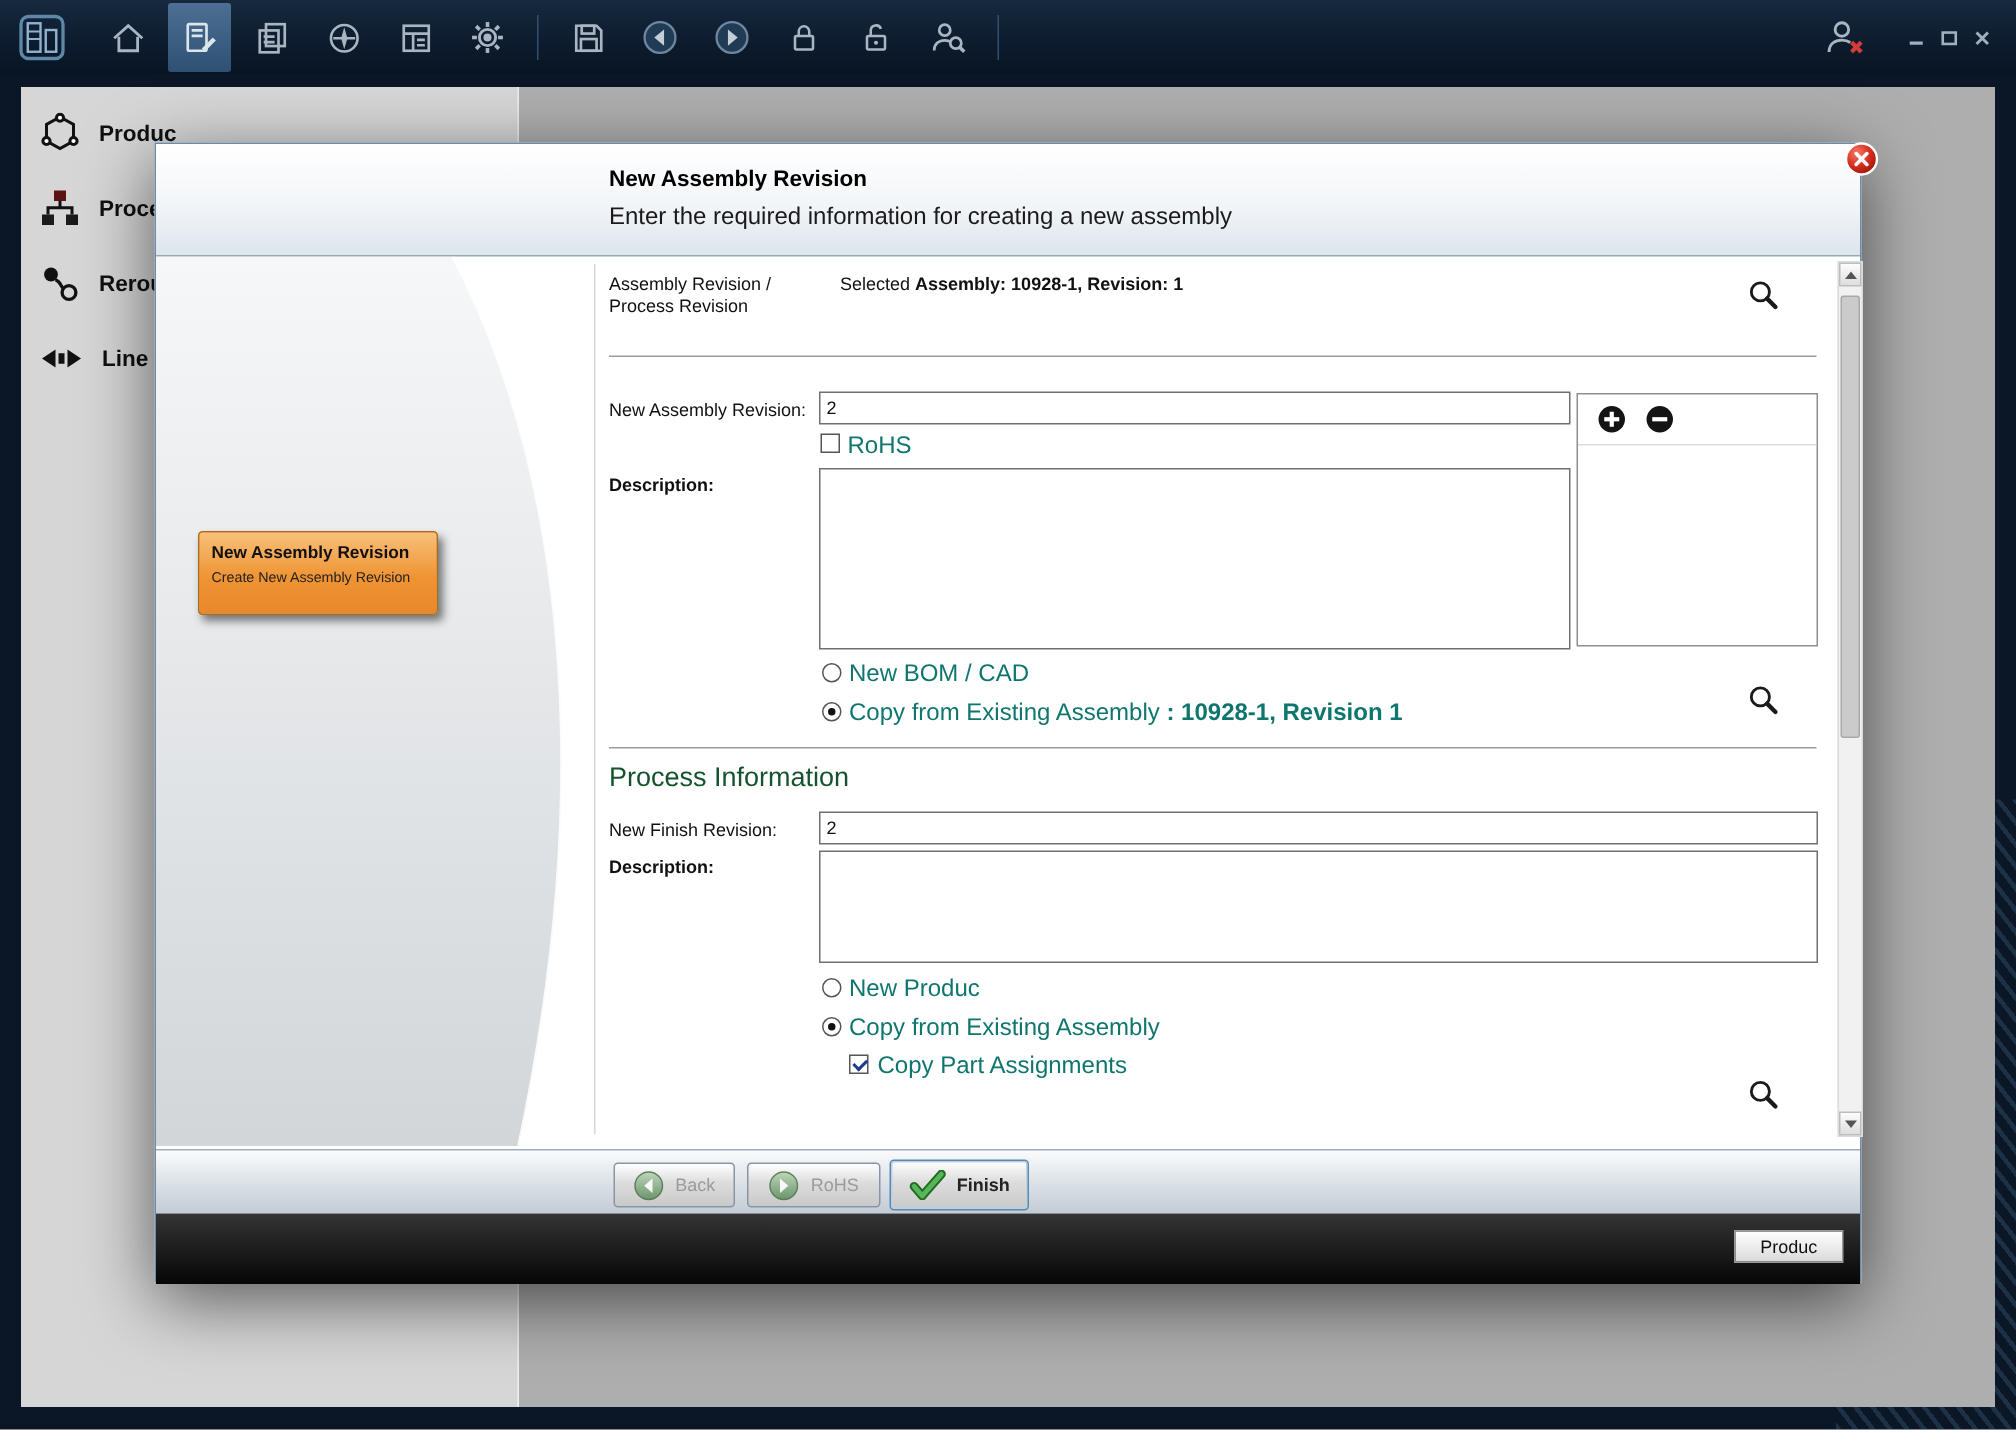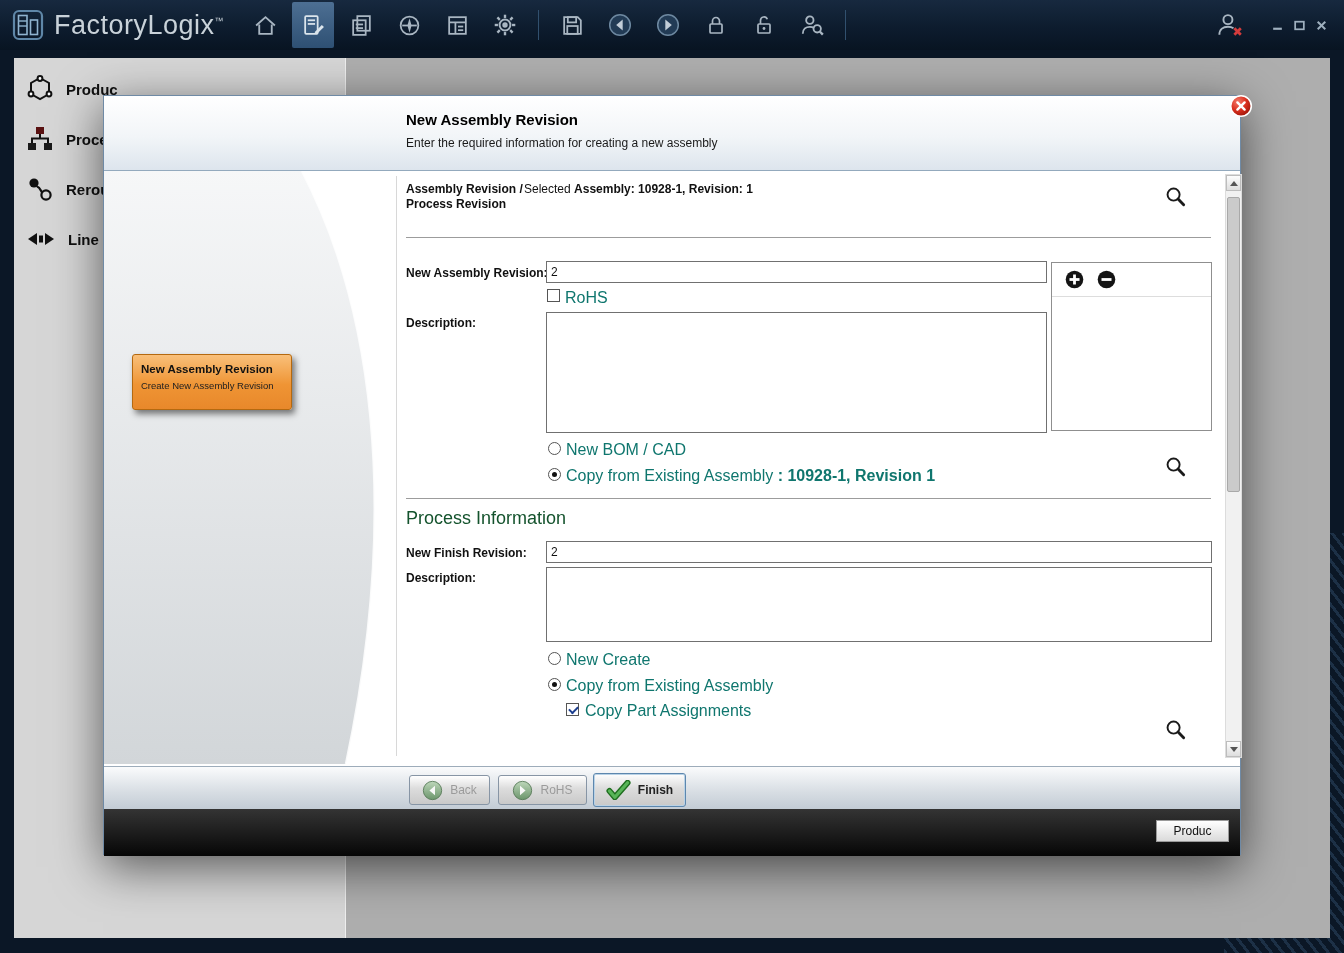--- a/index.html
+++ b/index.html
@@ -31,32 +31,32 @@
 
   .stripes{position:absolute;right:0;bottom:0;width:120px;height:420px;z-index:1;
     background:repeating-linear-gradient(52deg,rgba(100,150,200,.20) 0 3px,transparent 3px 9px)}
 
   
   .dialog{position:absolute;background:#fff;border:1px solid #6f8aa5;z-index:20;
     box-shadow:0 12px 45px rgba(0,0,0,.6)}
   .dlg-header{position:absolute;left:0;top:0;width:100%;height:75px;
     background:linear-gradient(#ffffff 0%,#f2f5f8 55%,#dde5ed 100%);border-bottom:1px solid #93a9bd}
   .dlg-title{position:absolute;left:302px;top:15px;font-size:15px;font-weight:bold;color:#000}
-  .dlg-sub{position:absolute;left:302px;top:40px;font-size:12px;color:#1a1a1a}
+  .dlg-sub{position:absolute;left:302px;top:40px;font-size:16px;color:#1a1a1a}
   .dlg-close{position:absolute;left:1125px;top:-2px;width:24px;height:24px;cursor:pointer;z-index:30}
 
   .wizard-side{position:absolute;left:0;top:75px;width:292px;height:593px;overflow:hidden}
   .step-card{position:absolute;left:28px;top:258px;width:160px;height:56px;border:1px solid #b5690f;border-radius:3px;
     background:linear-gradient(#f9c07a,#ef9434 55%,#e8882b);box-shadow:3px 4px 6px rgba(0,0,0,.5);
     padding:8px 8px;z-index:5}
   .step-title{font-size:11.5px;font-weight:bold;color:#111}
   .step-sub{font-size:9.5px;color:#222;margin-top:5px}
 
   .vline{position:absolute;width:1px;background:#d8d8d8}
-  .fld-label{position:absolute;font-size:12px;font-weight:bold;color:#111}
+  .fld-label{position:absolute;font-size:12px;font-weight:normal;color:#111}
   .fld-label.normal{font-weight:bold}
   .txt{position:absolute;font-size:12px;color:#111}
   .bold{font-weight:bold}
   .hr{position:absolute;height:1px;background:#9c9c9c}
   .section-heading{position:absolute;font-size:18px;font-weight:400;color:#14532d}
   .tb-input{position:absolute;border:1px solid #707070;font-size:12px;padding:2px 4px;
     font-family:"Liberation Sans",sans-serif;background:#fff;color:#111}
   textarea.tb-input{resize:none}
   .search-btn{position:absolute;width:24px;height:24px;cursor:pointer;display:flex;align-items:center;justify-content:center}
   .radio{position:absolute;width:13px;height:13px;border:1px solid #555;border-radius:50%;background:#fff;cursor:pointer}
@@ -101,23 +101,20 @@
 <div class="titlebar">
   <div class="logo-icon">
     <svg width="32" height="32" viewBox="0 0 32 32">
       <rect x="2" y="2" width="28" height="28" rx="5" fill="none" stroke="#5f87a8" stroke-width="2.2"></rect>
       <rect x="6.5" y="6.5" width="8.5" height="19" fill="none" stroke="#8fb3cf" stroke-width="1.6"></rect>
       <line x1="6.5" y1="12" x2="15" y2="12" stroke="#8fb3cf" stroke-width="1.4"></line>
       <line x1="6.5" y1="17" x2="15" y2="17" stroke="#8fb3cf" stroke-width="1.4"></line>
       <rect x="18.5" y="11" width="7" height="14.5" fill="none" stroke="#8fb3cf" stroke-width="1.6"></rect>
     </svg>
   </div>
-  <div class="app-name">
-    <span>FactoryLogix</span><span class="tm">™</span>
-  </div>
 
   <div class="tb-group">
     <div class="tb-icon">
       <svg width="25" height="25" viewBox="0 0 24 24" fill="none" stroke="#a9b6c2" stroke-width="1.8">
           <path d="M3,12 L12,4 L21,12"></path>
           <path d="M6,11 V20 H18 V11"></path>
         </svg>
     </div>
     <div class="tb-icon active">
       <svg width="25" height="25" viewBox="0 0 24 24" fill="none" stroke="#dbe5ec" stroke-width="1.7">
@@ -322,21 +319,21 @@
 
   <div class="step-card">
     <div class="step-title">New Assembly Revision</div>
     <div class="step-sub">Create New Assembly Revision</div>
   </div>
 
   <div class="vline" style="left:292px;top:80px;height:580px"></div>
 
   <div class="fld-label" style="left:302px;top:86px">Assembly Revision /</div>
   <div class="fld-label" style="left:302px;top:101px">Process Revision</div>
-  <div class="txt" style="left:420px;top:86px">
+  <div class="txt" style="left:456px;top:86px">
     <span>Selected </span><span class="bold">Assembly: 10928-1, Revision: 1</span>
   </div>
   <div class="search-btn" style="left:1059px;top:88px">
     <svg width="23" height="23" viewBox="0 0 24 24">
         <circle cx="10" cy="10" r="6.3" fill="none" stroke="#1a1a1a" stroke-width="2"></circle>
         <line x1="14.7" y1="14.7" x2="20.5" y2="20.5" stroke="#1a1a1a" stroke-width="3" stroke-linecap="round"></line>
       </svg>
   </div>
 
   <div class="hr" style="left:302px;top:141px;width:805px"></div>
@@ -387,21 +384,21 @@
 
   <div class="section-heading" style="left:302px;top:412px">Process Information</div>
 
   <div class="fld-label" style="left:302px;top:450px">New Finish Revision:</div>
   <input class="tb-input" style="left: 442px; top: 445px; width: 666px; height: 22px;" value="2">
 
   <div class="fld-label normal" style="left:302px;top:475px">Description:</div>
   <textarea class="tb-input" style="left: 442px; top: 471px; width: 666px; height: 75px;"></textarea>
 
   <span class="radio" style="left:444px;top:556px"></span>
-  <div class="rlabel" style="left:462px;top:555px">New Create</div>
+  <div class="rlabel" style="left:462px;top:555px">New Produc</div>
 
   <span class="radio checked" style="left:444px;top:582px"></span>
   <div class="rlabel" style="left:462px;top:581px">Copy from Existing Assembly</div>
 
   <span class="cb checked" style="left:462px;top:607px"></span>
   <div class="rlabel" style="left:481px;top:606px">Copy Part Assignments</div>
 
   <div class="search-btn" style="left:1059px;top:621px">
     <svg width="23" height="23" viewBox="0 0 24 24">
         <circle cx="10" cy="10" r="6.3" fill="none" stroke="#1a1a1a" stroke-width="2"></circle>

